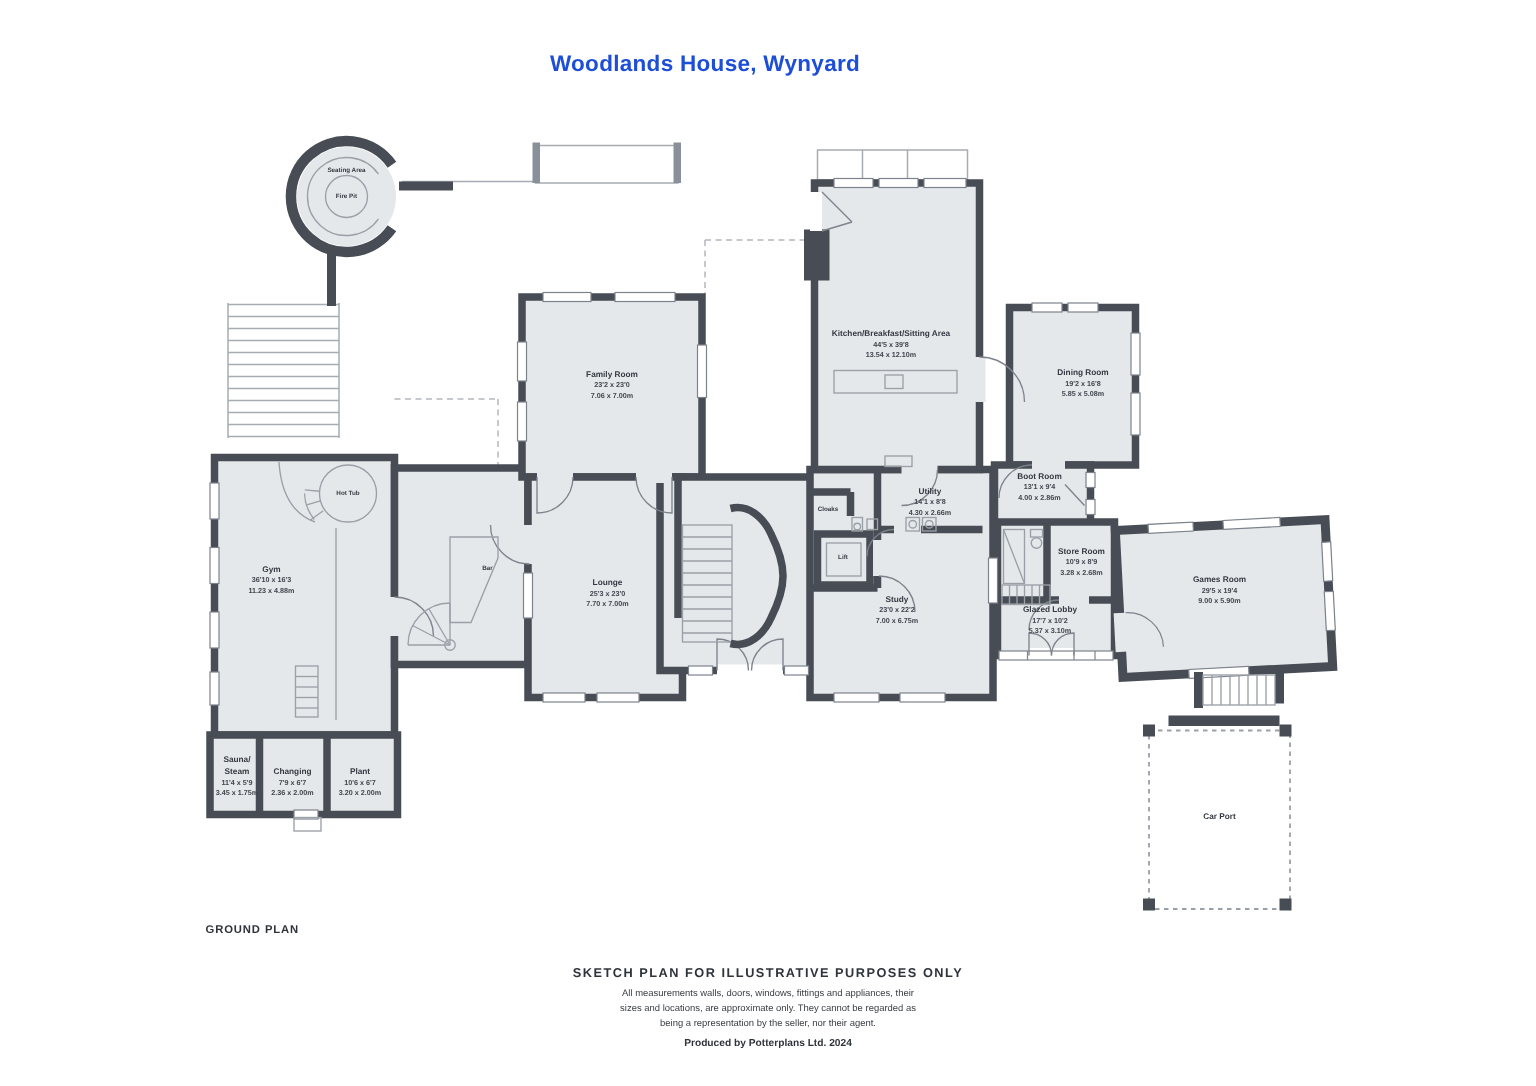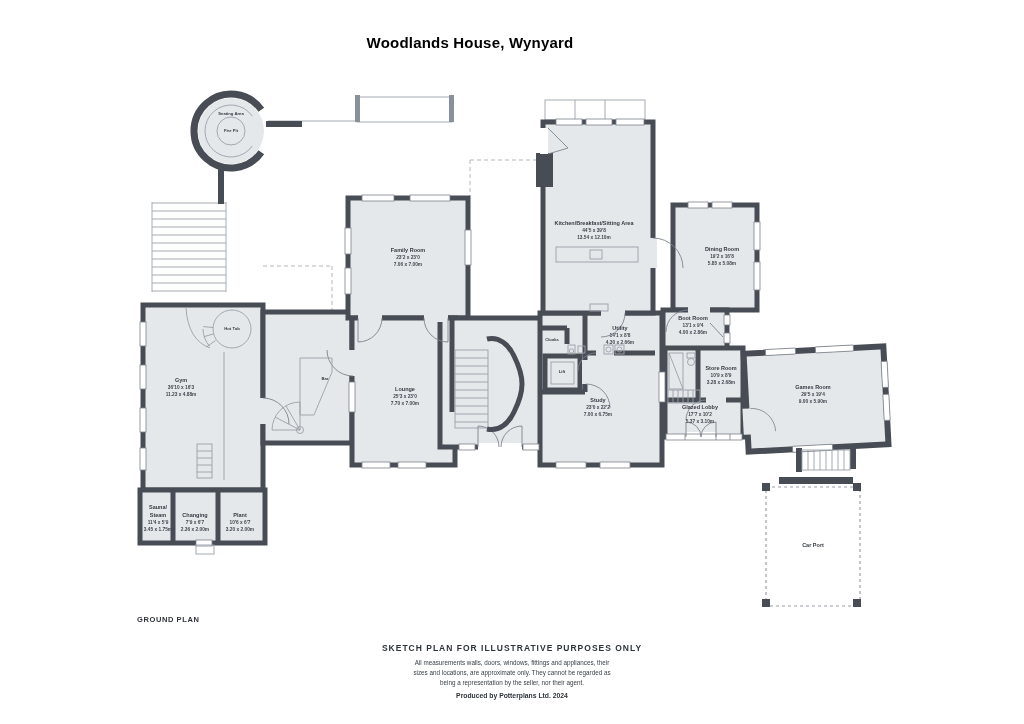--- a/index.html
+++ b/index.html
@@ -1,20 +1,20 @@
 <!DOCTYPE html>
 <html><head>
 <meta charset="utf-8">
 <style>
   html,body{margin:0;padding:0;background:#fff;}
   .page{position:relative;width:1024px;height:724px;background:#fff;overflow:hidden;
         font-family:"Liberation Sans",sans-serif;color:#2f343b;}
   .plan-svg{position:absolute;left:0;top:0;width:1024px;height:724px;}
   .page-title{position:absolute;left:0;top:34px;width:940px;text-align:center;
-        font-size:15px;font-weight:bold;letter-spacing:.2px;color:#000000;}
+        font-size:15px;font-weight:bold;letter-spacing:.2px;color:#1d4ed8;}
   .room-label{position:absolute;transform:translate(-50%,-50%);text-align:center;
         white-space:nowrap;color:#343a42;line-height:1.45;}
   .room-label .rname{display:block;font-weight:bold;font-size:5.5px;}
   .room-label .dim{display:block;font-weight:bold;font-size:4.8px;color:#41474f;}
   .room-label.sm .rname{font-size:4.2px;}
   .room-label.pre .rname{white-space:pre-line;}
   .floor-label{position:absolute;left:137px;top:615px;font-size:7.5px;font-weight:bold;
         letter-spacing:.6px;color:#2f343b;}
   .footer{position:absolute;left:0;top:643px;width:1024px;text-align:center;color:#2f343b;}
   .footer .heading{font-size:8.5px;font-weight:bold;letter-spacing:1px;margin-bottom:5px;}

